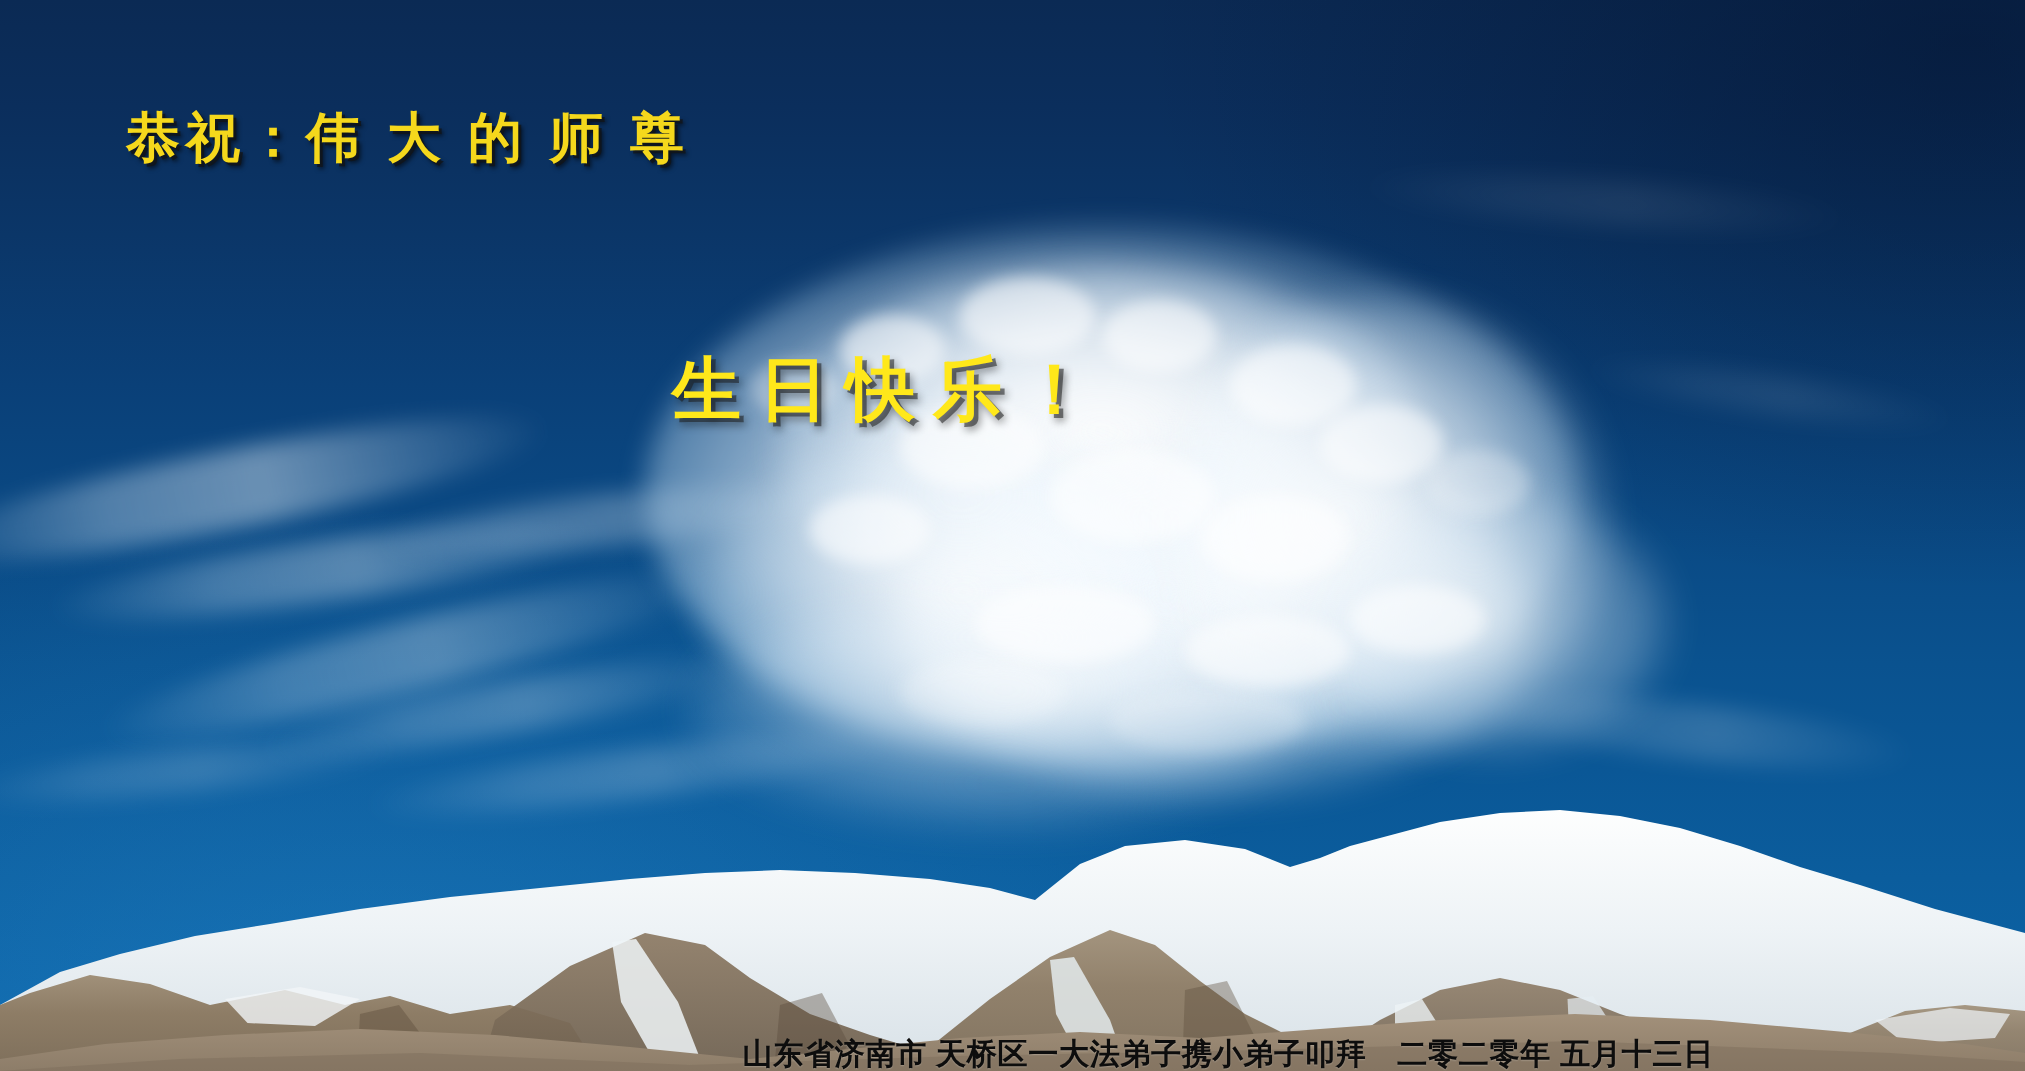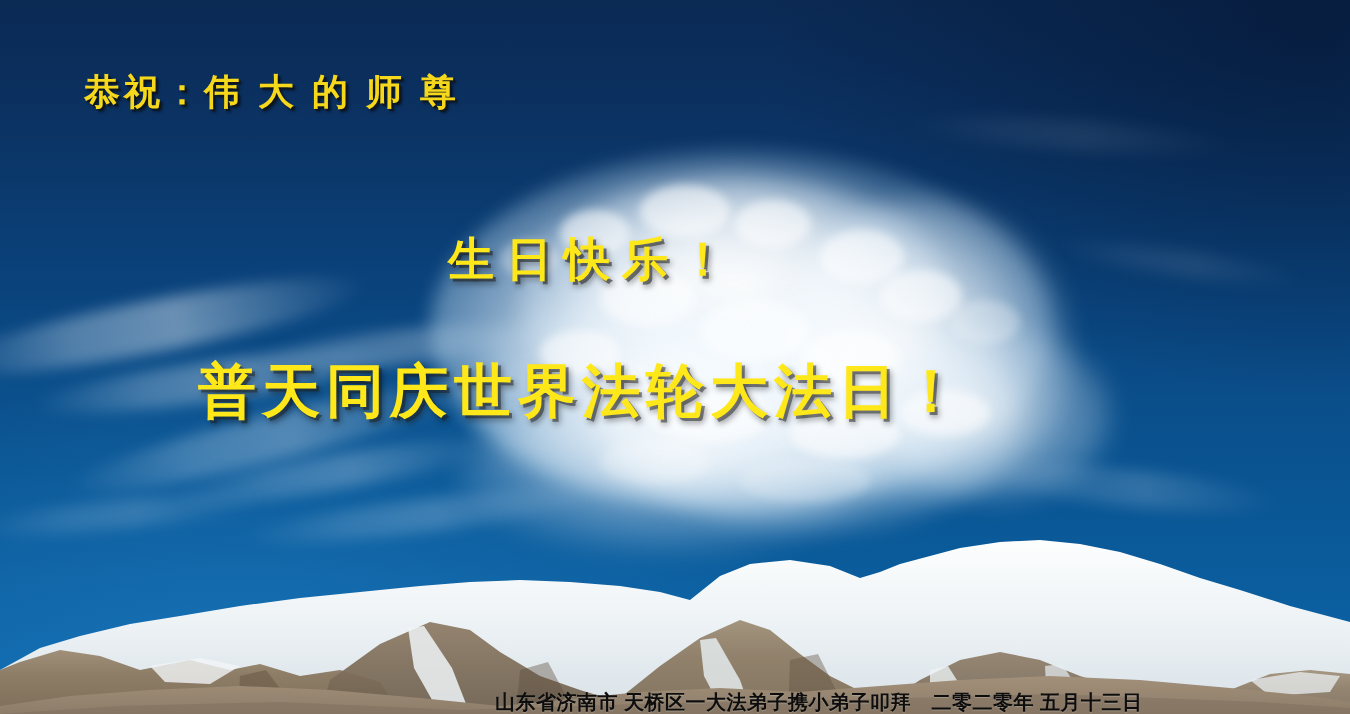--- a/index.html
+++ b/index.html
@@ -305,17 +305,16 @@
                L1350,194 L0,194 Z"></path>
       <path fill="#7d6e5b" opacity="0.5" d="M0,194 L120,186 L280,182 L460,190 L640,184 L840,180
                L1050,174 L1260,182 L1350,188 L1350,194 Z"></path>
     </svg>
   </div>
 
   <div class="cn-text" id="greeting-line">恭祝：伟 大 的 师 尊</div>
 
   <div class="cn-text" id="birthday-line">生日快乐！</div>
 
-  <div class="cn-text" id="celebration-line">普天同庆世界法轮大法日！</div>
 
   <div id="signature-line">山东省济南市 天桥区一大法弟子携小弟子叩拜　二零二零年 五月十三日</div>
 
 </div>
 
 </body></html>

